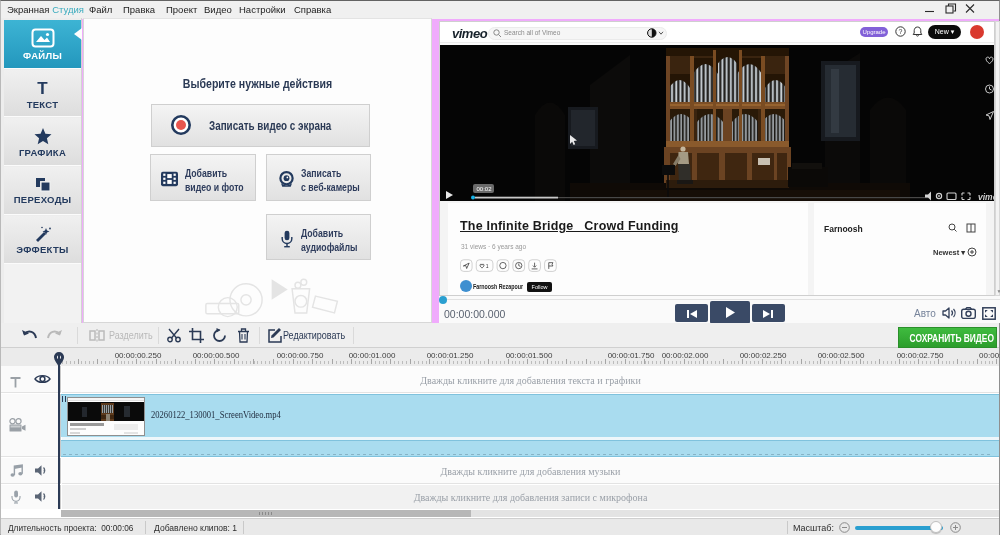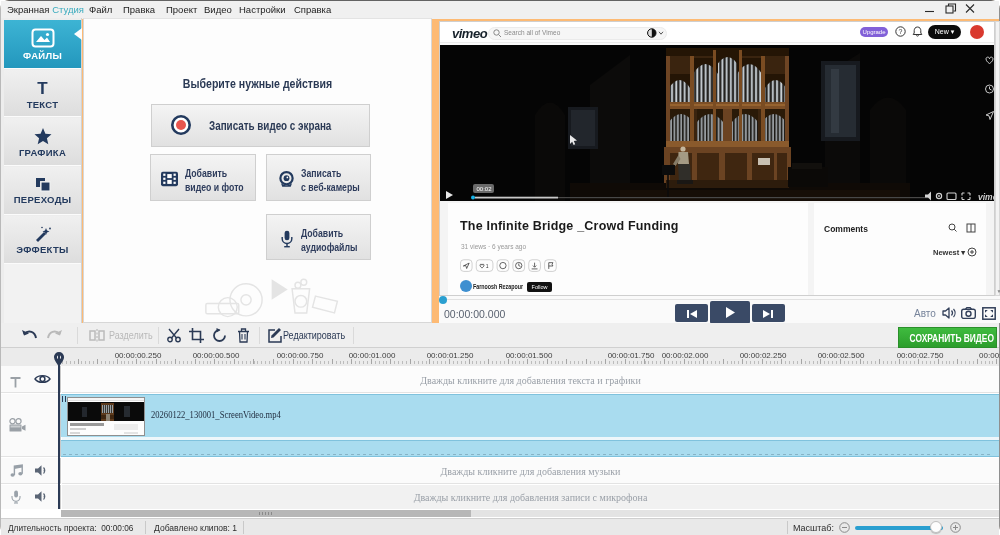--- a/index.html
+++ b/index.html
@@ -1,17 +1,17 @@
 <!DOCTYPE html>
 <html><head><meta charset="utf-8">
 <style>
 *{margin:0;padding:0;box-sizing:border-box;}
 html,body{width:1000px;height:535px;overflow:hidden;}
 body{font-family:"Liberation Sans",sans-serif;background:#fff;}
-#app{position:absolute;left:0;top:0;width:1000px;height:535px;background:#fdba74;border-top:1px solid #636363;border-left:1px solid #b9b9b9;border-right:1px solid #8f8f8f;border-bottom:1px solid #8f8f8f;border-radius:9px;}
+#app{position:absolute;left:0;top:0;width:1000px;height:535px;background:#f0abfc;border-top:1px solid #636363;border-left:1px solid #b9b9b9;border-right:1px solid #8f8f8f;border-bottom:1px solid #8f8f8f;}
 .abs{position:absolute;}
 
 #titlebar{position:absolute;left:0;top:0;width:998px;height:18px;background:#f0f0f0;font-size:9.5px;color:#1c1c1c;}
 #titlebar .mi{position:absolute;top:3px;white-space:nowrap;}
 #winbtns{position:absolute;left:918px;top:0px;width:80px;height:17px;color:#333;}
 
 #sidebar{position:absolute;left:0;top:17px;width:81px;height:305px;background:#ededed;border-right:1px solid #d2d2d2;}
 .sbtn{position:absolute;left:3px;width:77px;text-align:center;color:#233a5e;background:linear-gradient(#f0f0f0,#dddddd);border-bottom:1px solid #fbfbfb;}
 .sbtn .lbl{font-size:9.5px;font-weight:bold;letter-spacing:.3px;}
 #sb1{top:2px;height:49px;background:linear-gradient(#3db4d4,#2397bd);color:#fff;}
@@ -331,21 +331,21 @@
         <rect x="507" y="148" width="9" height="6.5" rx="1" fill="none" stroke="#d4d4d4" stroke-width="1.1"></rect>
         <path d="M522 148 L524.5 148 M522 148 L522 150.5 M530 148 L527.5 148 M530 148 L530 150.5 M522 154.5 L524.5 154.5 M522 154.5 L522 152 M530 154.5 L527.5 154.5 M530 154.5 L530 152" stroke="#d4d4d4" stroke-width="1.1" fill="none"></path>
       </g>
       <text x="538" y="155" font-size="8.5" font-style="italic" font-weight="bold" fill="#cfcfcf">vimeo</text>
     </svg>
   </div>
 
   <div id="vpage">
     <div class="abs" style="left:8px;top:2px;width:360px;height:94px;background:#fdfdfd;"></div>
     <div class="abs" style="left:374px;top:2px;width:172px;height:94px;background:#fdfdfd;"></div>
-    <div class="abs" style="left:20px;top:18px;font-size:12.5px;font-weight:bold;color:#1a1a1a;letter-spacing:.2px;">The Infinite Bridge _Crowd Funding</div>
+    <div class="abs" style="left:20px;top:18px;font-size:12.5px;font-weight:bold;color:#1a1a1a;letter-spacing:.2px;text-decoration:underline;">The Infinite Bridge _Crowd Funding</div>
     <div class="abs" style="left:21px;top:42px;font-size:6.5px;color:#999;">31 views · 6 years ago</div>
     <g></g>
     <div class="abs" style="left:20px;top:55px;">
       <svg width="100" height="14" viewBox="0 0 120 16">
         <g fill="none" stroke="#bbb" stroke-width="0.8">
           <rect x="0.5" y="0.5" width="14" height="14" rx="4"></rect>
           <rect x="19.5" y="0.5" width="20" height="14" rx="4"></rect>
           <rect x="44.5" y="0.5" width="14" height="14" rx="4"></rect>
           <rect x="63.5" y="0.5" width="14" height="14" rx="4"></rect>
           <rect x="82.5" y="0.5" width="14" height="14" rx="4"></rect>
@@ -360,21 +360,21 @@
           <path d="M89.5 4 L89.5 9 M87.5 7.5 L89.5 9.5 L91.5 7.5 M86 11.5 L93 11.5"></path>
           <path d="M106.5 11.5 L106.5 4 L111.5 4 L110.5 6 L111.5 8 L106.5 8"></path>
         </g>
         <text x="31" y="10" font-size="6" fill="#333">1</text>
       </svg>
     </div>
     <div class="abs" style="left:20px;top:79px;width:12px;height:12px;border-radius:6px;background:#3e8fd0;"></div>
     <div class="abs" style="left:33px;top:82px;font-size:6.5px;font-weight:bold;color:#222;transform:scaleX(0.82);transform-origin:left;">Farnoosh Rezapour</div>
     <div class="abs" style="left:87px;top:80.5px;width:25px;height:10px;background:#111;border-radius:2px;color:#fff;font-size:5.5px;text-align:center;line-height:10px;">Follow</div>
     
-    <div class="abs" style="left:384px;top:23px;font-size:8.5px;font-weight:bold;color:#222;">Comments</div>
+    <div class="abs" style="left:384px;top:23px;font-size:8.5px;font-weight:bold;color:#222;">Farnoosh</div>
     <svg class="abs" style="left:508px;top:22px;" width="30" height="10" viewBox="0 0 30 10">
           <circle cx="4" cy="4" r="3" fill="none" stroke="#444" stroke-width="1"></circle>
           <line x1="6.2" y1="6.2" x2="8.5" y2="8.5" stroke="#444" stroke-width="1"></line>
           <rect x="19" y="1" width="8" height="8" fill="none" stroke="#444" stroke-width="1"></rect>
           <line x1="23" y1="1" x2="23" y2="9" stroke="#444" stroke-width="1"></line>
         </svg>
     <div class="abs" style="left:493px;top:47px;font-size:7.5px;font-weight:bold;color:#333;">Newest ▾</div>
     <svg class="abs" style="left:527px;top:46px;" width="10" height="10" viewBox="0 0 10 10">
           <circle cx="5" cy="5" r="4" fill="none" stroke="#444" stroke-width="1"></circle>
           <path d="M5 3 L5 7 M3 5 L7 5" stroke="#444" stroke-width="1"></path>

